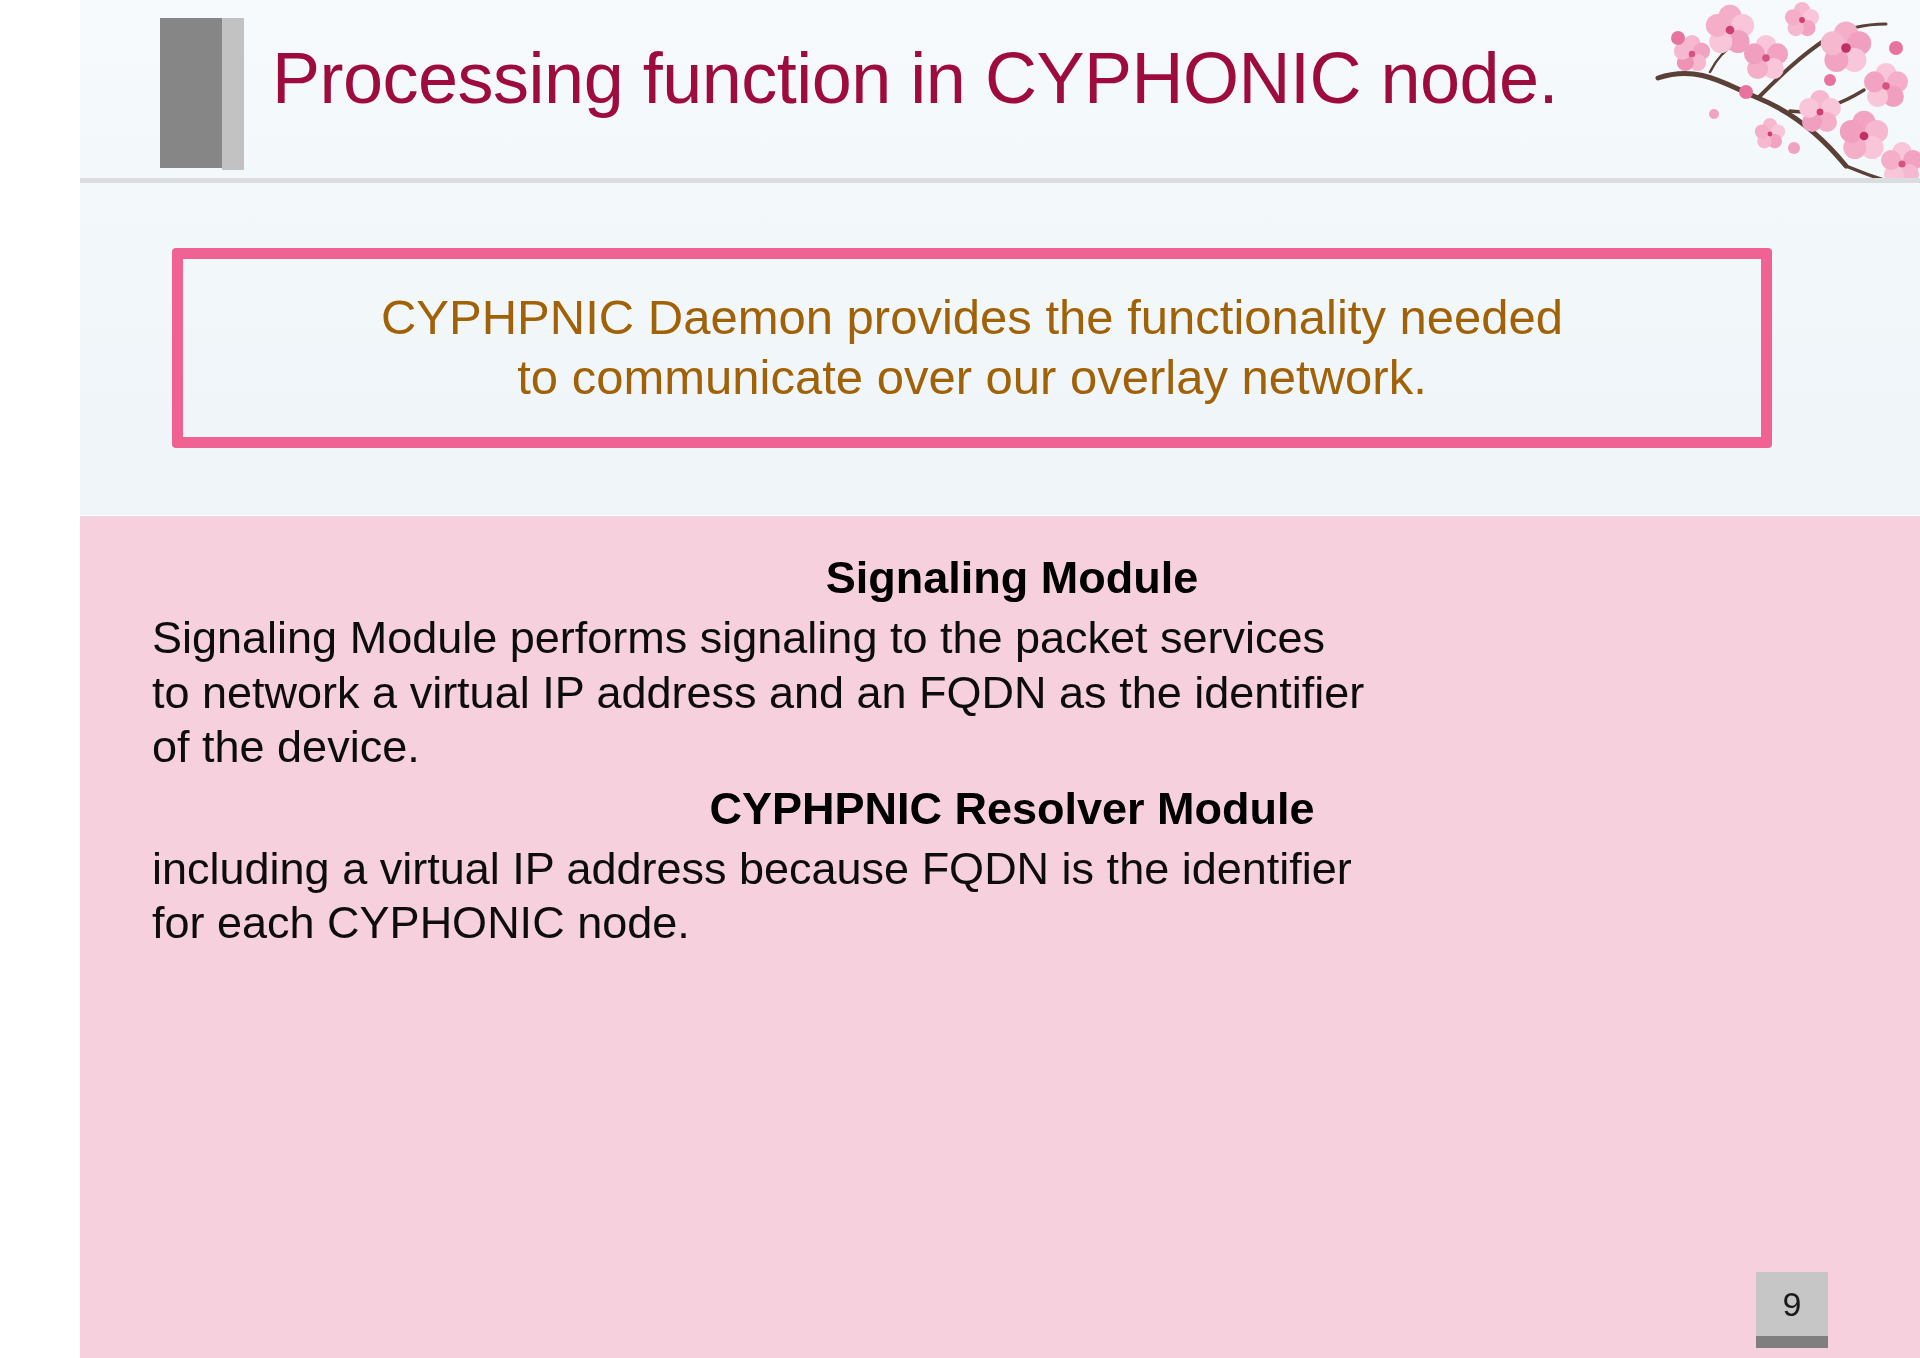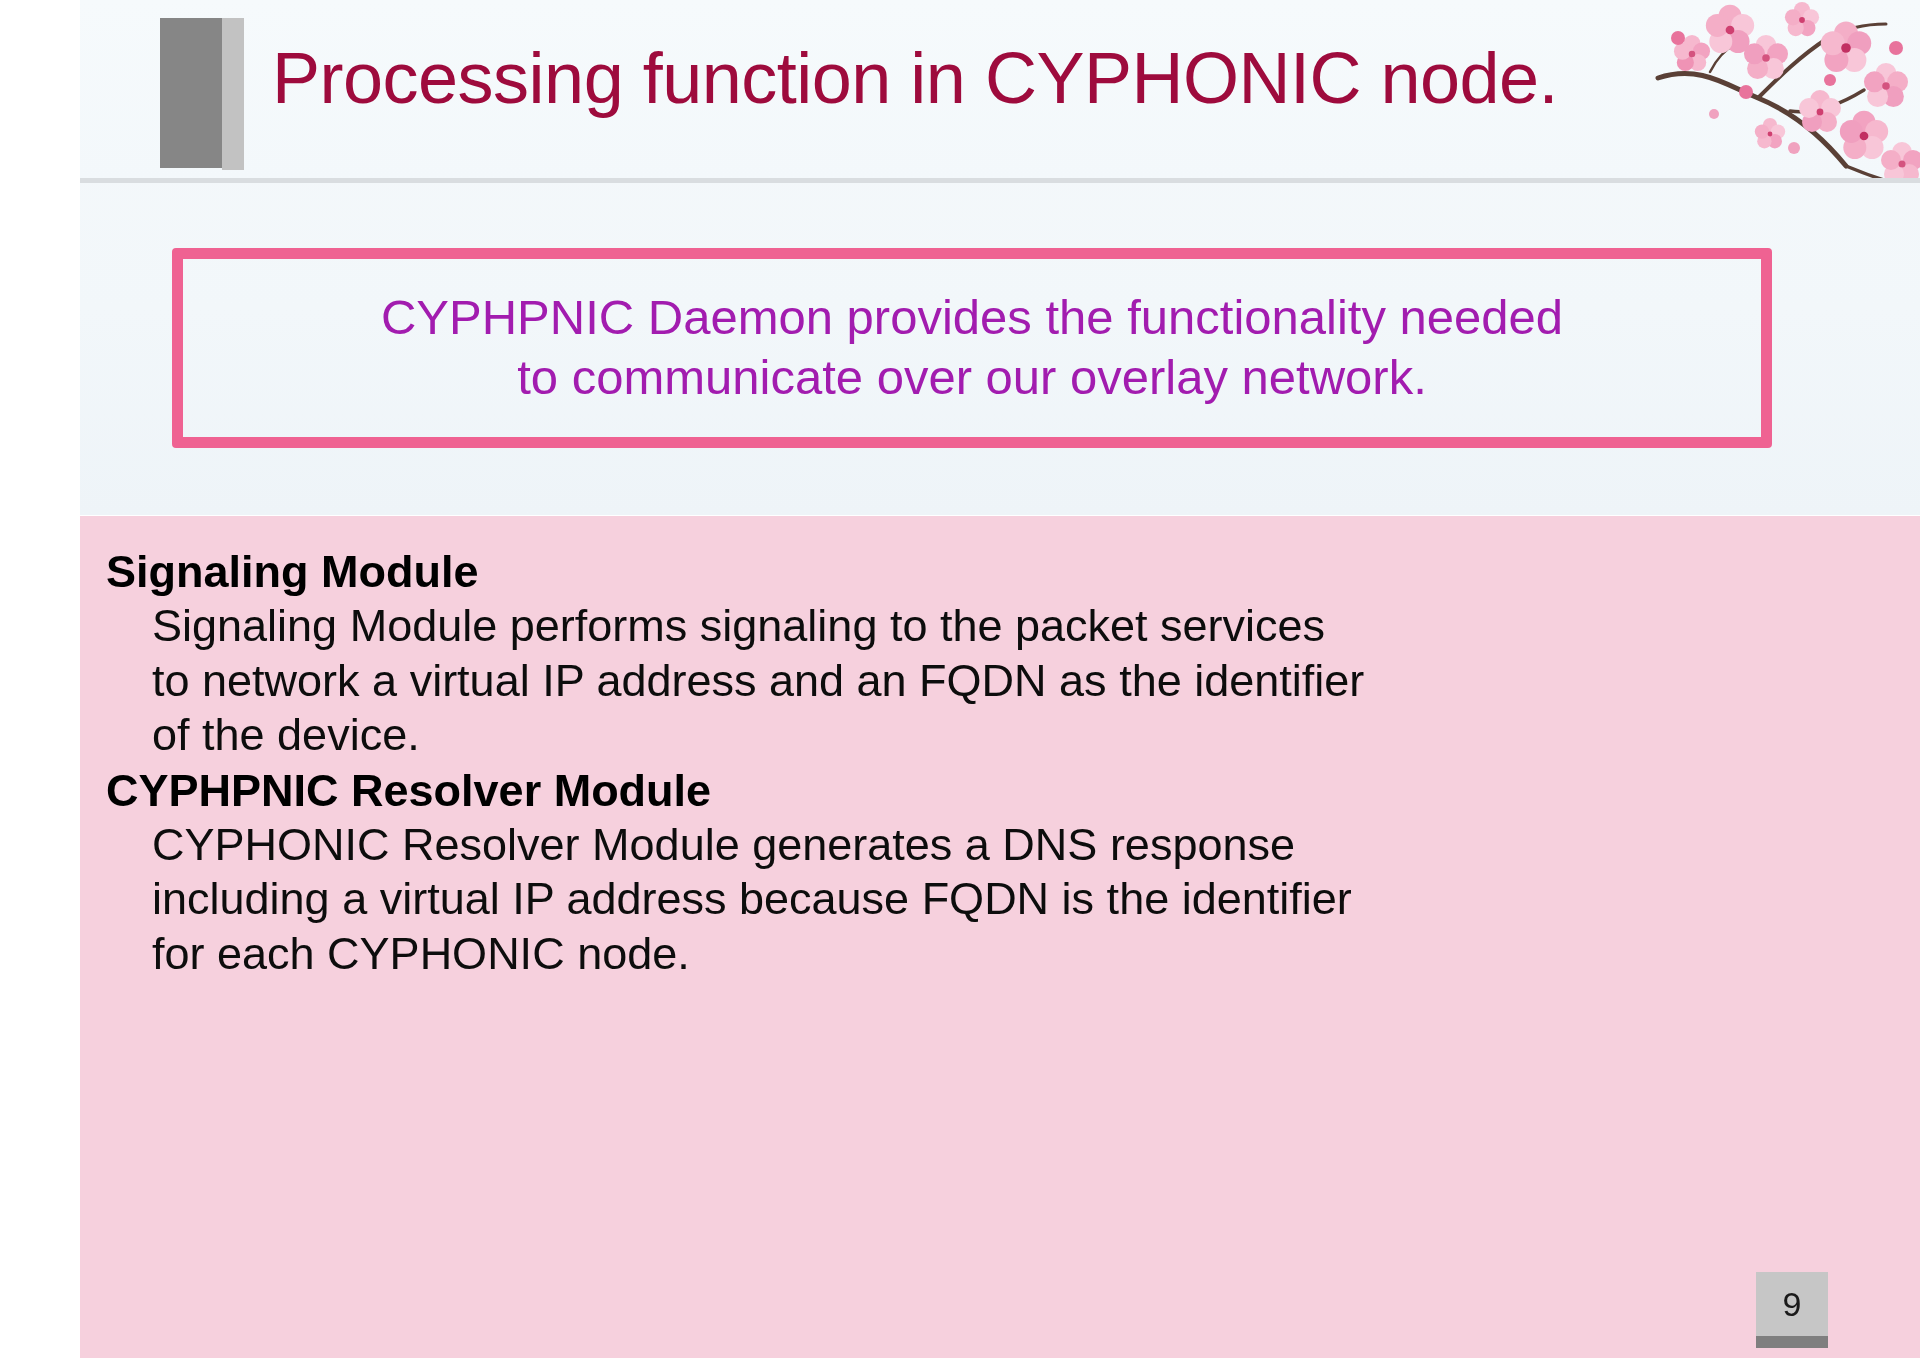--- a/index.html
+++ b/index.html
@@ -95,21 +95,21 @@
     box-sizing: border-box;
     background: transparent;
     display: flex;
     flex-direction: column;
     align-items: center;
     justify-content: center;
   }
   .callout-line {
     font-size: 49px;
     line-height: 1.22;
-    color: #a21caf;
+    color: #a16207;
     text-align: center;
     white-space: nowrap;
   }
 
   
   .body-panel {
     position: absolute;
     left: 80px; top: 516px;
     width: 1840px;
     height: 842px;
@@ -118,22 +118,23 @@
   }
   .module {
     position: relative;
   }
   .module-heading {
     font-size: 45px;
     font-weight: bold;
     color: #000000;
     line-height: 1.14;
     white-space: nowrap;
-    margin: 2px;
+    margin: 8px;
     padding: 0 0 0 24px;
+    text-align: center;
   }
   .module-body {
     padding: 0 0 0 72px;
     margin: 0;
   }
   .module-body-line {
     font-size: 45px;
     color: #0d0d0d;
     line-height: 1.21;
     white-space: nowrap;
@@ -299,21 +300,20 @@
         <div class="module-body">
           <div class="module-body-line">Signaling Module performs signaling to the packet services</div>
           <div class="module-body-line">to network a virtual IP address and an FQDN as the identifier</div>
           <div class="module-body-line">of the device.</div>
         </div>
       </div>
 
       <div class="module">
         <div class="module-heading">CYPHPNIC Resolver Module</div>
         <div class="module-body">
-          <div class="module-body-line">CYPHONIC Resolver Module generates a DNS response</div>
           <div class="module-body-line">including a virtual IP address because FQDN is the identifier</div>
           <div class="module-body-line">for each CYPHONIC node.</div>
         </div>
       </div>
 
 
     </div>
   </div>
 
   <div class="page-number-box">

